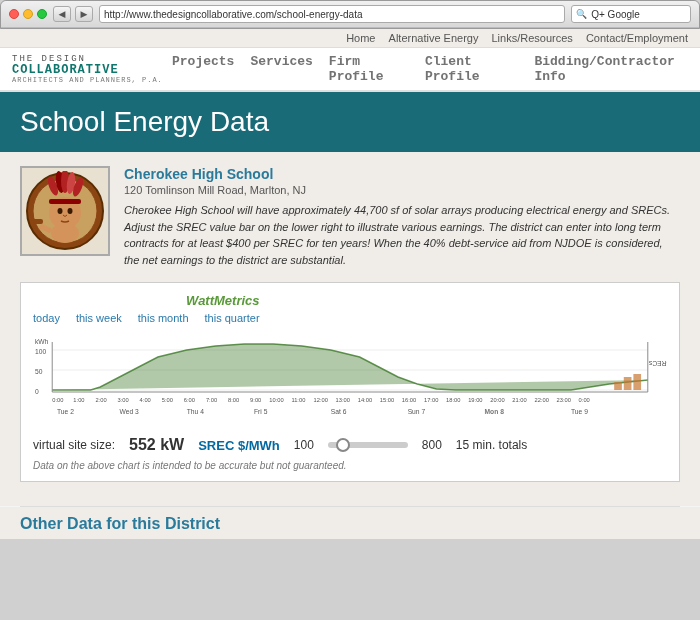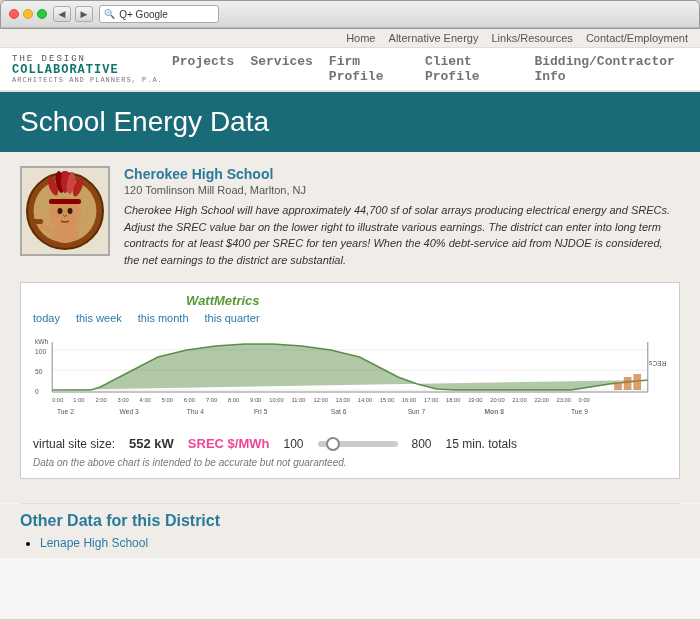--- a/index.html
+++ b/index.html
@@ -39,21 +39,21 @@
     .search-bar {
       width: 120px; height: 18px; border: 1px solid #aaa; border-radius: 3px;
       background: white; padding: 0 4px; font-size: 10px; color: #333;
       display: flex; align-items: center; gap: 4px;
     }
     .search-icon-small { font-size: 9px; color: #666; }
 
     
     .website {
       background: #f5f5f5;
-      height: 590px;
+      height: 510px;
       overflow: hidden;
     }
 
     
     .top-utility-nav {
       background: #f0ede8;
       text-align: right;
       padding: 3px 12px;
       font-size: 11px;
       border-bottom: 1px solid #ddd;
@@ -195,22 +195,22 @@
     .site-controls {
       display: flex;
       align-items: center;
       gap: 14px;
       font-size: 12px;
       color: #333;
       margin-top: 4px;
       flex-wrap: wrap;
     }
     .site-controls .label { font-weight: normal; }
-    .site-controls .value { font-weight: bold; font-size: 13px; }
-    .srec-label { font-weight: bold; font-size: 13px; color: #ec4899; }
+    .site-controls .value { font-weight: bold; font-size: 16px; }
+    .srec-label { font-weight: bold; font-size: 13px; color: #0369a1; }
     .slider-container {
       display: flex;
       align-items: center;
       gap: 6px;
     }
     .slider-track {
       width: 80px; height: 6px; background: #ccc; border-radius: 3px;
       position: relative;
     }
     .slider-thumb {
@@ -259,20 +259,23 @@
 <div class="browser-chrome">
   <div class="browser-titlebar">
     <div class="traffic-lights">
       <div class="traffic-light tl-red"></div>
       <div class="traffic-light tl-yellow"></div>
       <div class="traffic-light tl-green"></div>
     </div>
     <div class="nav-buttons">
       <div class="nav-btn">◀</div>
       <div class="nav-btn">▶</div>
+    </div>
+    <div class="address-bar">
+      <span>http://www.thedesigncollaborative.com/school-energy-data</span>
     </div>
     <div class="search-bar">
       <span class="search-icon-small">🔍</span>
       <span>Q+ Google</span>
     </div>
   </div>
 </div>
 
 <div class="website">
 

